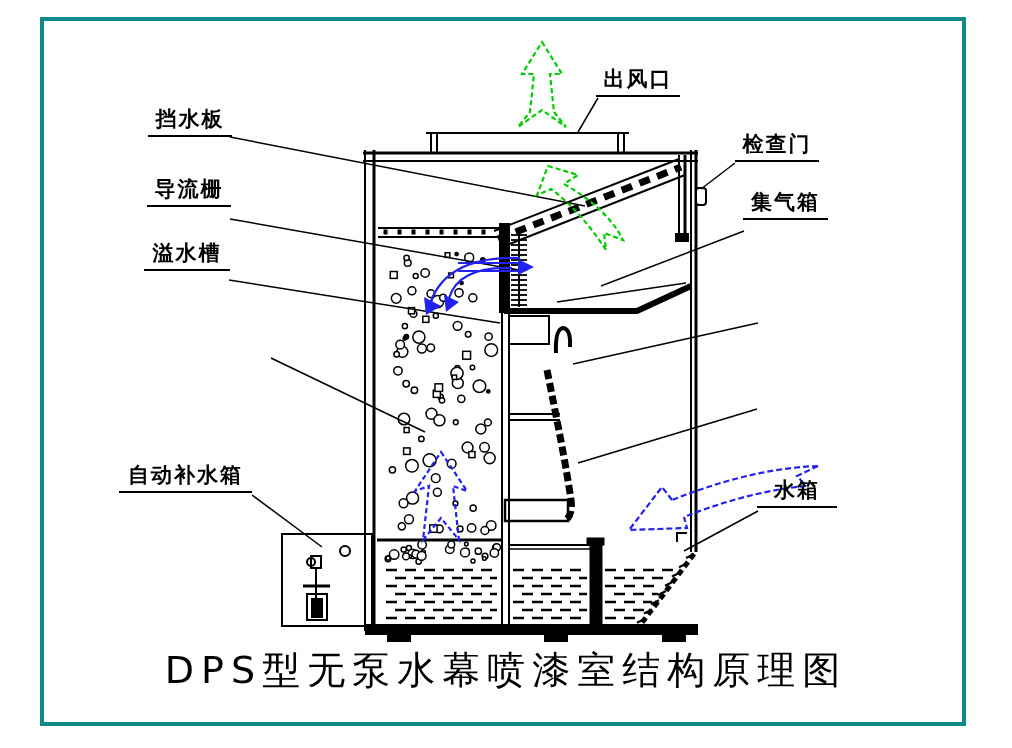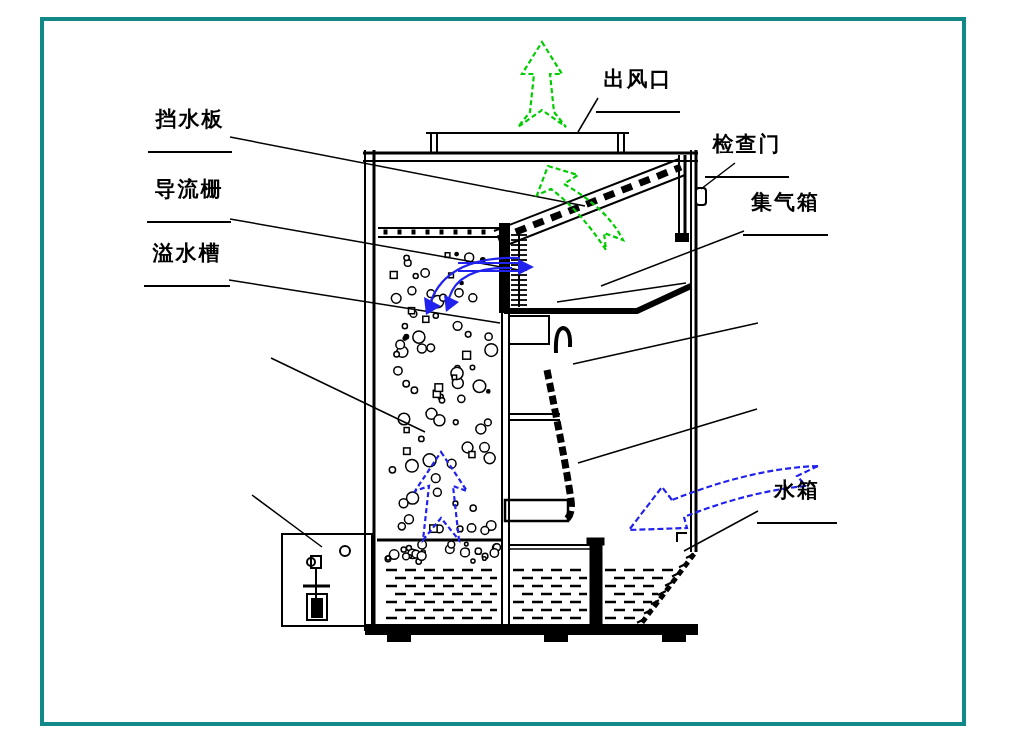--- a/index.html
+++ b/index.html
@@ -10,21 +10,21 @@
     --bg:#ffffff;
   }
   html,body{margin:0;padding:0;background:#fff;}
   .screen{position:relative;width:1012px;height:748px;background:var(--bg);overflow:hidden;
           font-family:"DejaVu Sans","Liberation Sans",sans-serif;}
   .frame{position:absolute;left:40px;top:17px;width:926px;height:709px;
          border:4px solid var(--border-color);box-sizing:border-box;}
   .art{position:absolute;left:0;top:0;}
   .lbl{position:absolute;font-weight:bold;font-size:21px;line-height:1.25;
        letter-spacing:2px;color:var(--ink);text-align:center;
-       border-bottom:2px solid var(--ink);padding-bottom:19px;white-space:nowrap;}
+       border-bottom:2px solid var(--ink);padding-bottom:3px;white-space:nowrap;}
   .title{position:absolute;left:0;right:0;top:645px;text-align:center;
          font-size:38px;letter-spacing:7px;color:var(--ink);font-weight:500;}
   svg .k{stroke:var(--ink);}
   svg .g{stroke:var(--green);fill:none;}
   svg .b{stroke:var(--blue);fill:none;}
   svg .bf{fill:var(--blue);stroke:none;}
 </style>
 </head>
 <body>
 
@@ -387,18 +387,20 @@
         <path d="M806,486 C763,490 722,502 684,517"></path>
         <path d="M818,466 L797,476 L806,486"></path>
         <path d="M672,500 L662,487 L629,530 L687,528 L684,517"></path>
       </g>
     </g>
   </svg>
 
   <div class="lbl" style="left:148px;top:106px;width:84px">挡水板</div>
   <div class="lbl" style="left:147px;top:176px;width:84px">导流栅</div>
   <div class="lbl" style="left:144px;top:240px;width:86px">溢水槽</div>
+  <div class="lbl" style="left:119px;top:462px;width:133px">自动补水箱</div>
   <div class="lbl" style="left:596px;top:66px;width:84px">出风口</div>
-  <div class="lbl" style="left:705px;top:131px;width:84px">检查门</div>
+  <div class="lbl" style="left:735px;top:131px;width:84px">检查门</div>
   <div class="lbl" style="left:743px;top:189px;width:85px">集气箱</div>
   <div class="lbl" style="left:757px;top:477px;width:80px">水箱</div>
 
+  <div class="title">DPS型无泵水幕喷漆室结构原理图</div>
 </div>
 
 </body></html>

